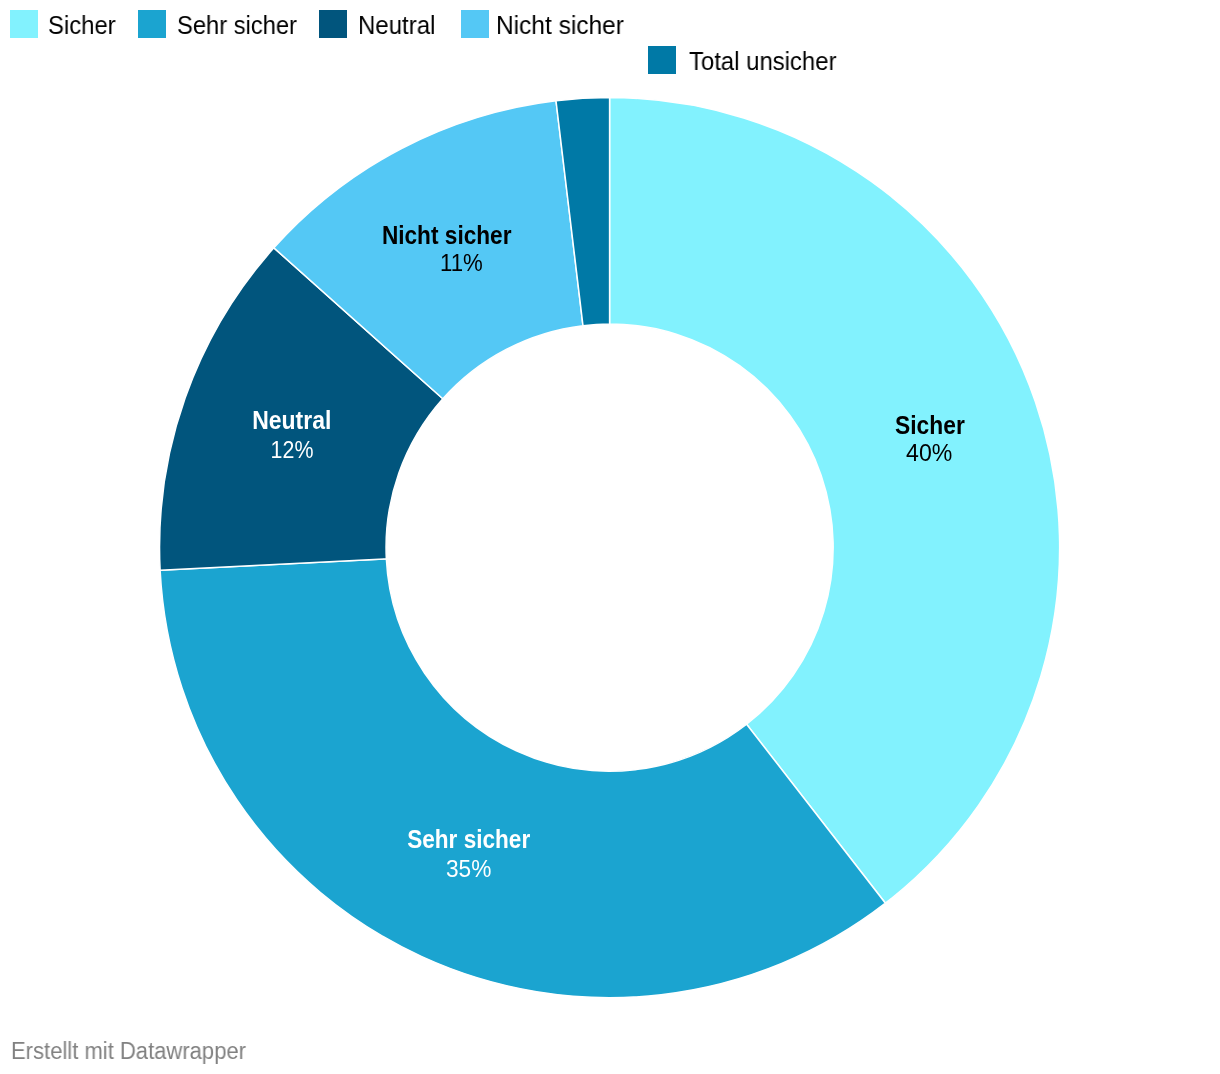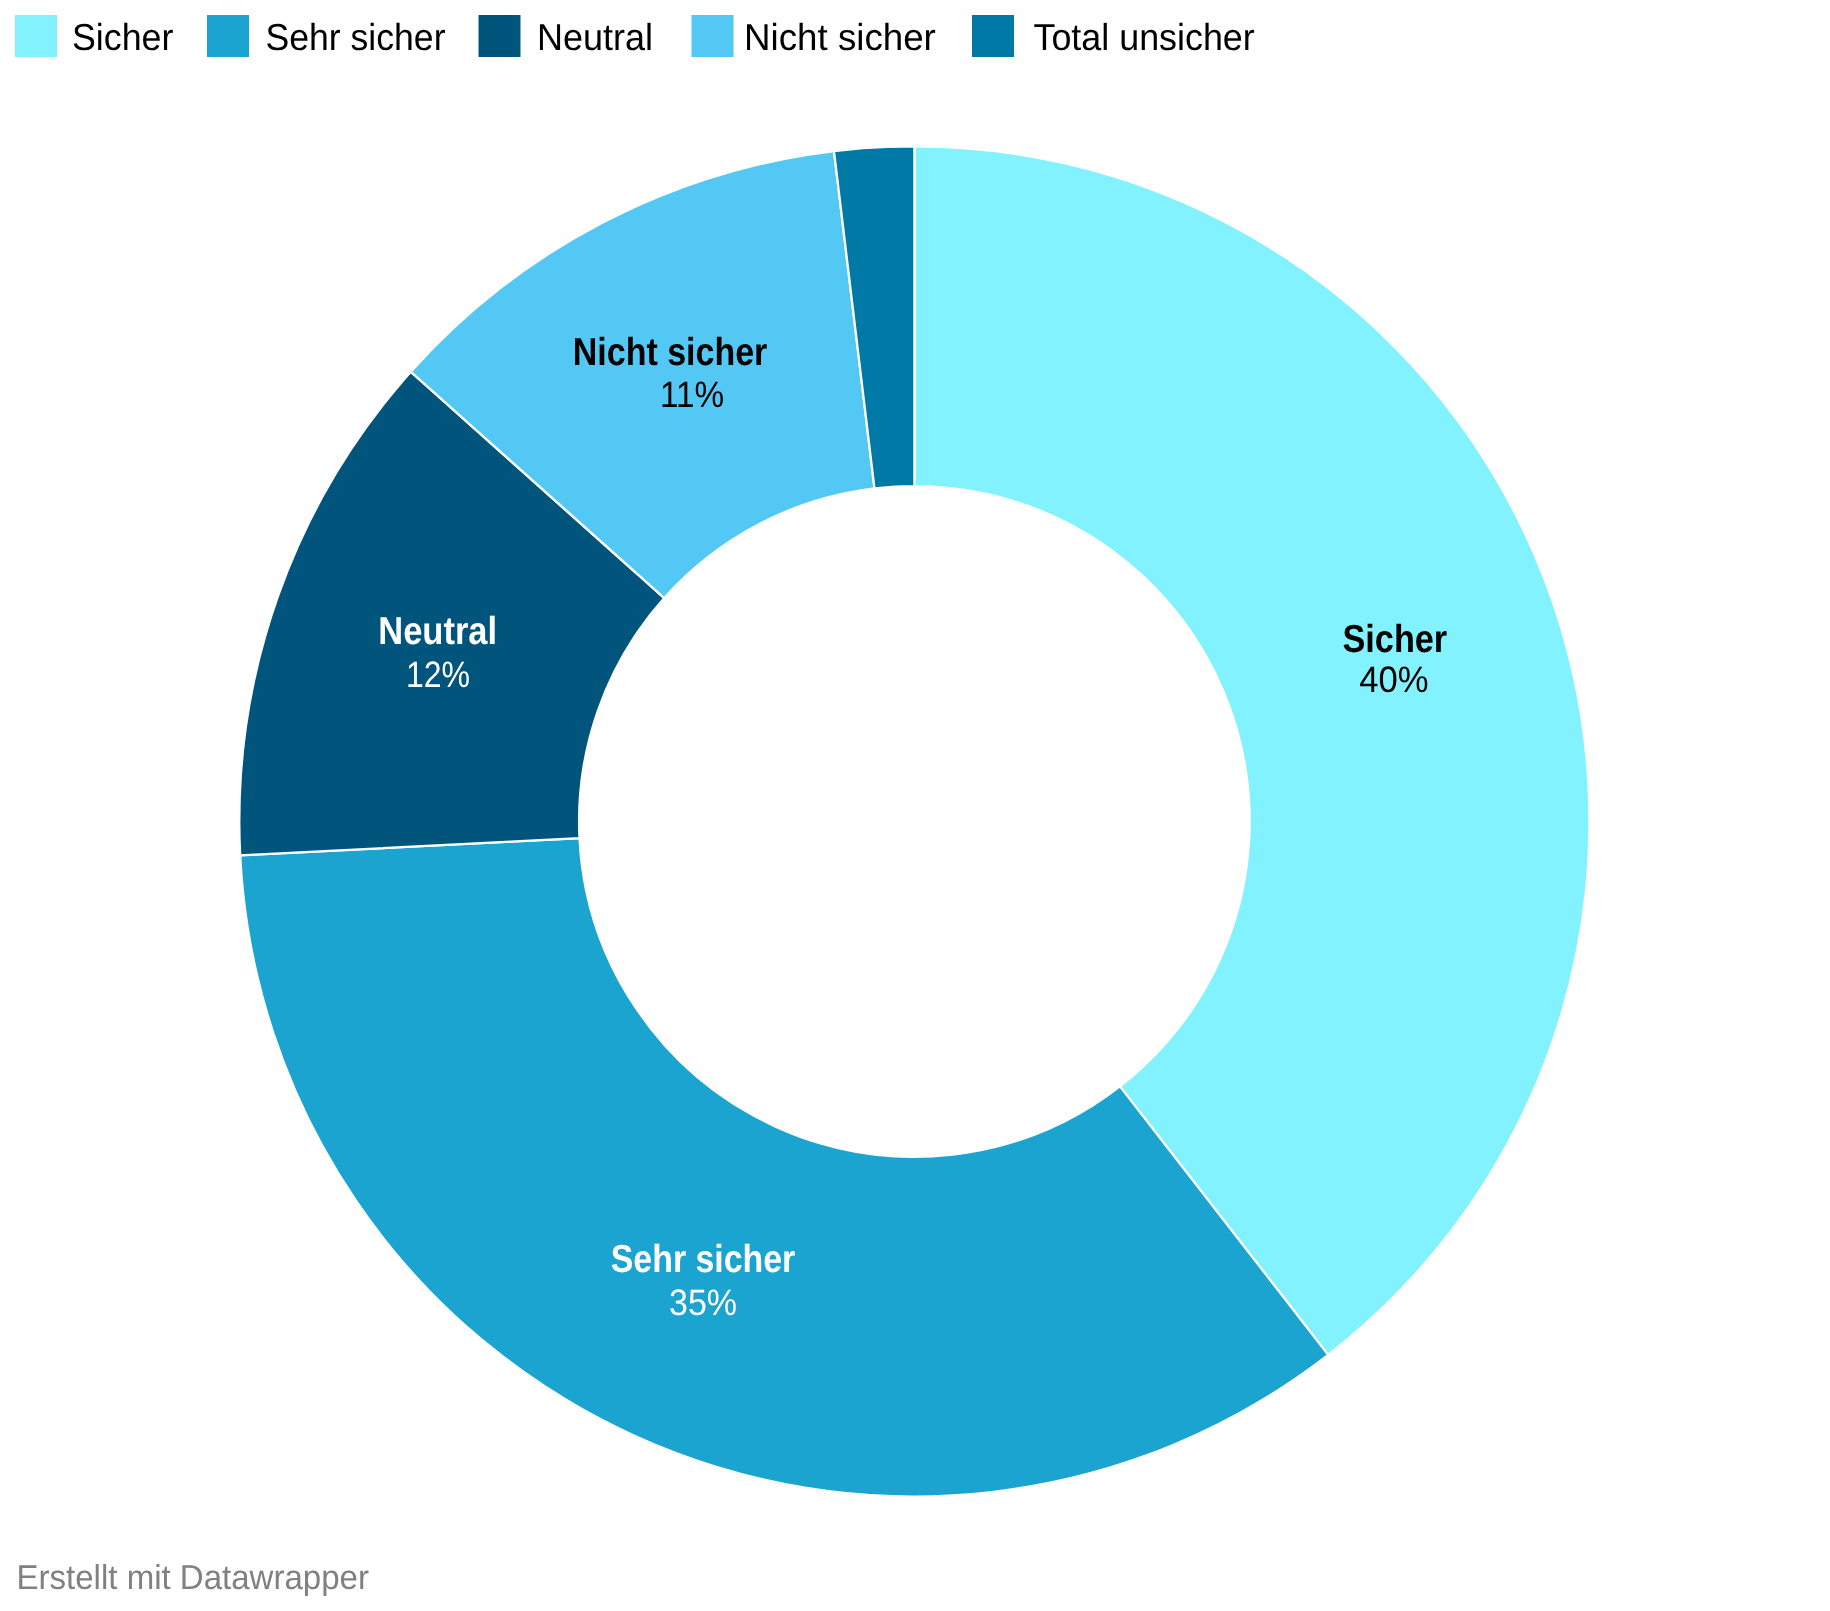--- a/index.html
+++ b/index.html
@@ -92,21 +92,21 @@
     <span class="legend-label" style="margin-left: 11px; transform: scaleX(0.949);">Sehr sicher</span>
   </div>
   <div class="legend-item" style="left: 319px;">
     <span class="legend-swatch" style="background: rgb(1, 85, 125);"></span>
     <span class="legend-label" style="margin-left: 11px; transform: scaleX(0.9604);">Neutral</span>
   </div>
   <div class="legend-item" style="left: 460.7px;">
     <span class="legend-swatch" style="background: rgb(84, 200, 245);"></span>
     <span class="legend-label" style="margin-left: 7.5px; transform: scaleX(0.9794);">Nicht sicher</span>
   </div>
-  <div class="legend-item" style="left: 648px;">
+  <div class="legend-item" style="left: 648px; margin-top: 36px;">
     <span class="legend-swatch" style="background: rgb(0, 121, 166);"></span>
     <span class="legend-label" style="margin-left: 13px; transform: scaleX(0.9562);">Total unsicher</span>
   </div>
 </div>
 
 <svg id="chart" width="1220" height="1074" viewBox="0 0 1220 1074">
   <g id="slices">
     <path class="slice" d="M 609.60 97.55 A 450.05 450.05 0 0 1 885.44 903.21 L 746.62 724.24 A 223.55 223.55 0 0 0 609.60 324.05 Z" fill="#82f2fe" stroke="#ffffff" stroke-width="1.5"></path>
     <path class="slice" d="M 885.44 903.21 A 450.05 450.05 0 0 1 160.12 570.21 L 386.33 558.83 A 223.55 223.55 0 0 0 746.62 724.24 Z" fill="#1ba4d0" stroke="#ffffff" stroke-width="1.5"></path>
     <path class="slice" d="M 160.12 570.21 A 450.05 450.05 0 0 1 273.89 247.86 L 442.84 398.71 A 223.55 223.55 0 0 0 386.33 558.83 Z" fill="#01557d" stroke="#ffffff" stroke-width="1.5"></path>

